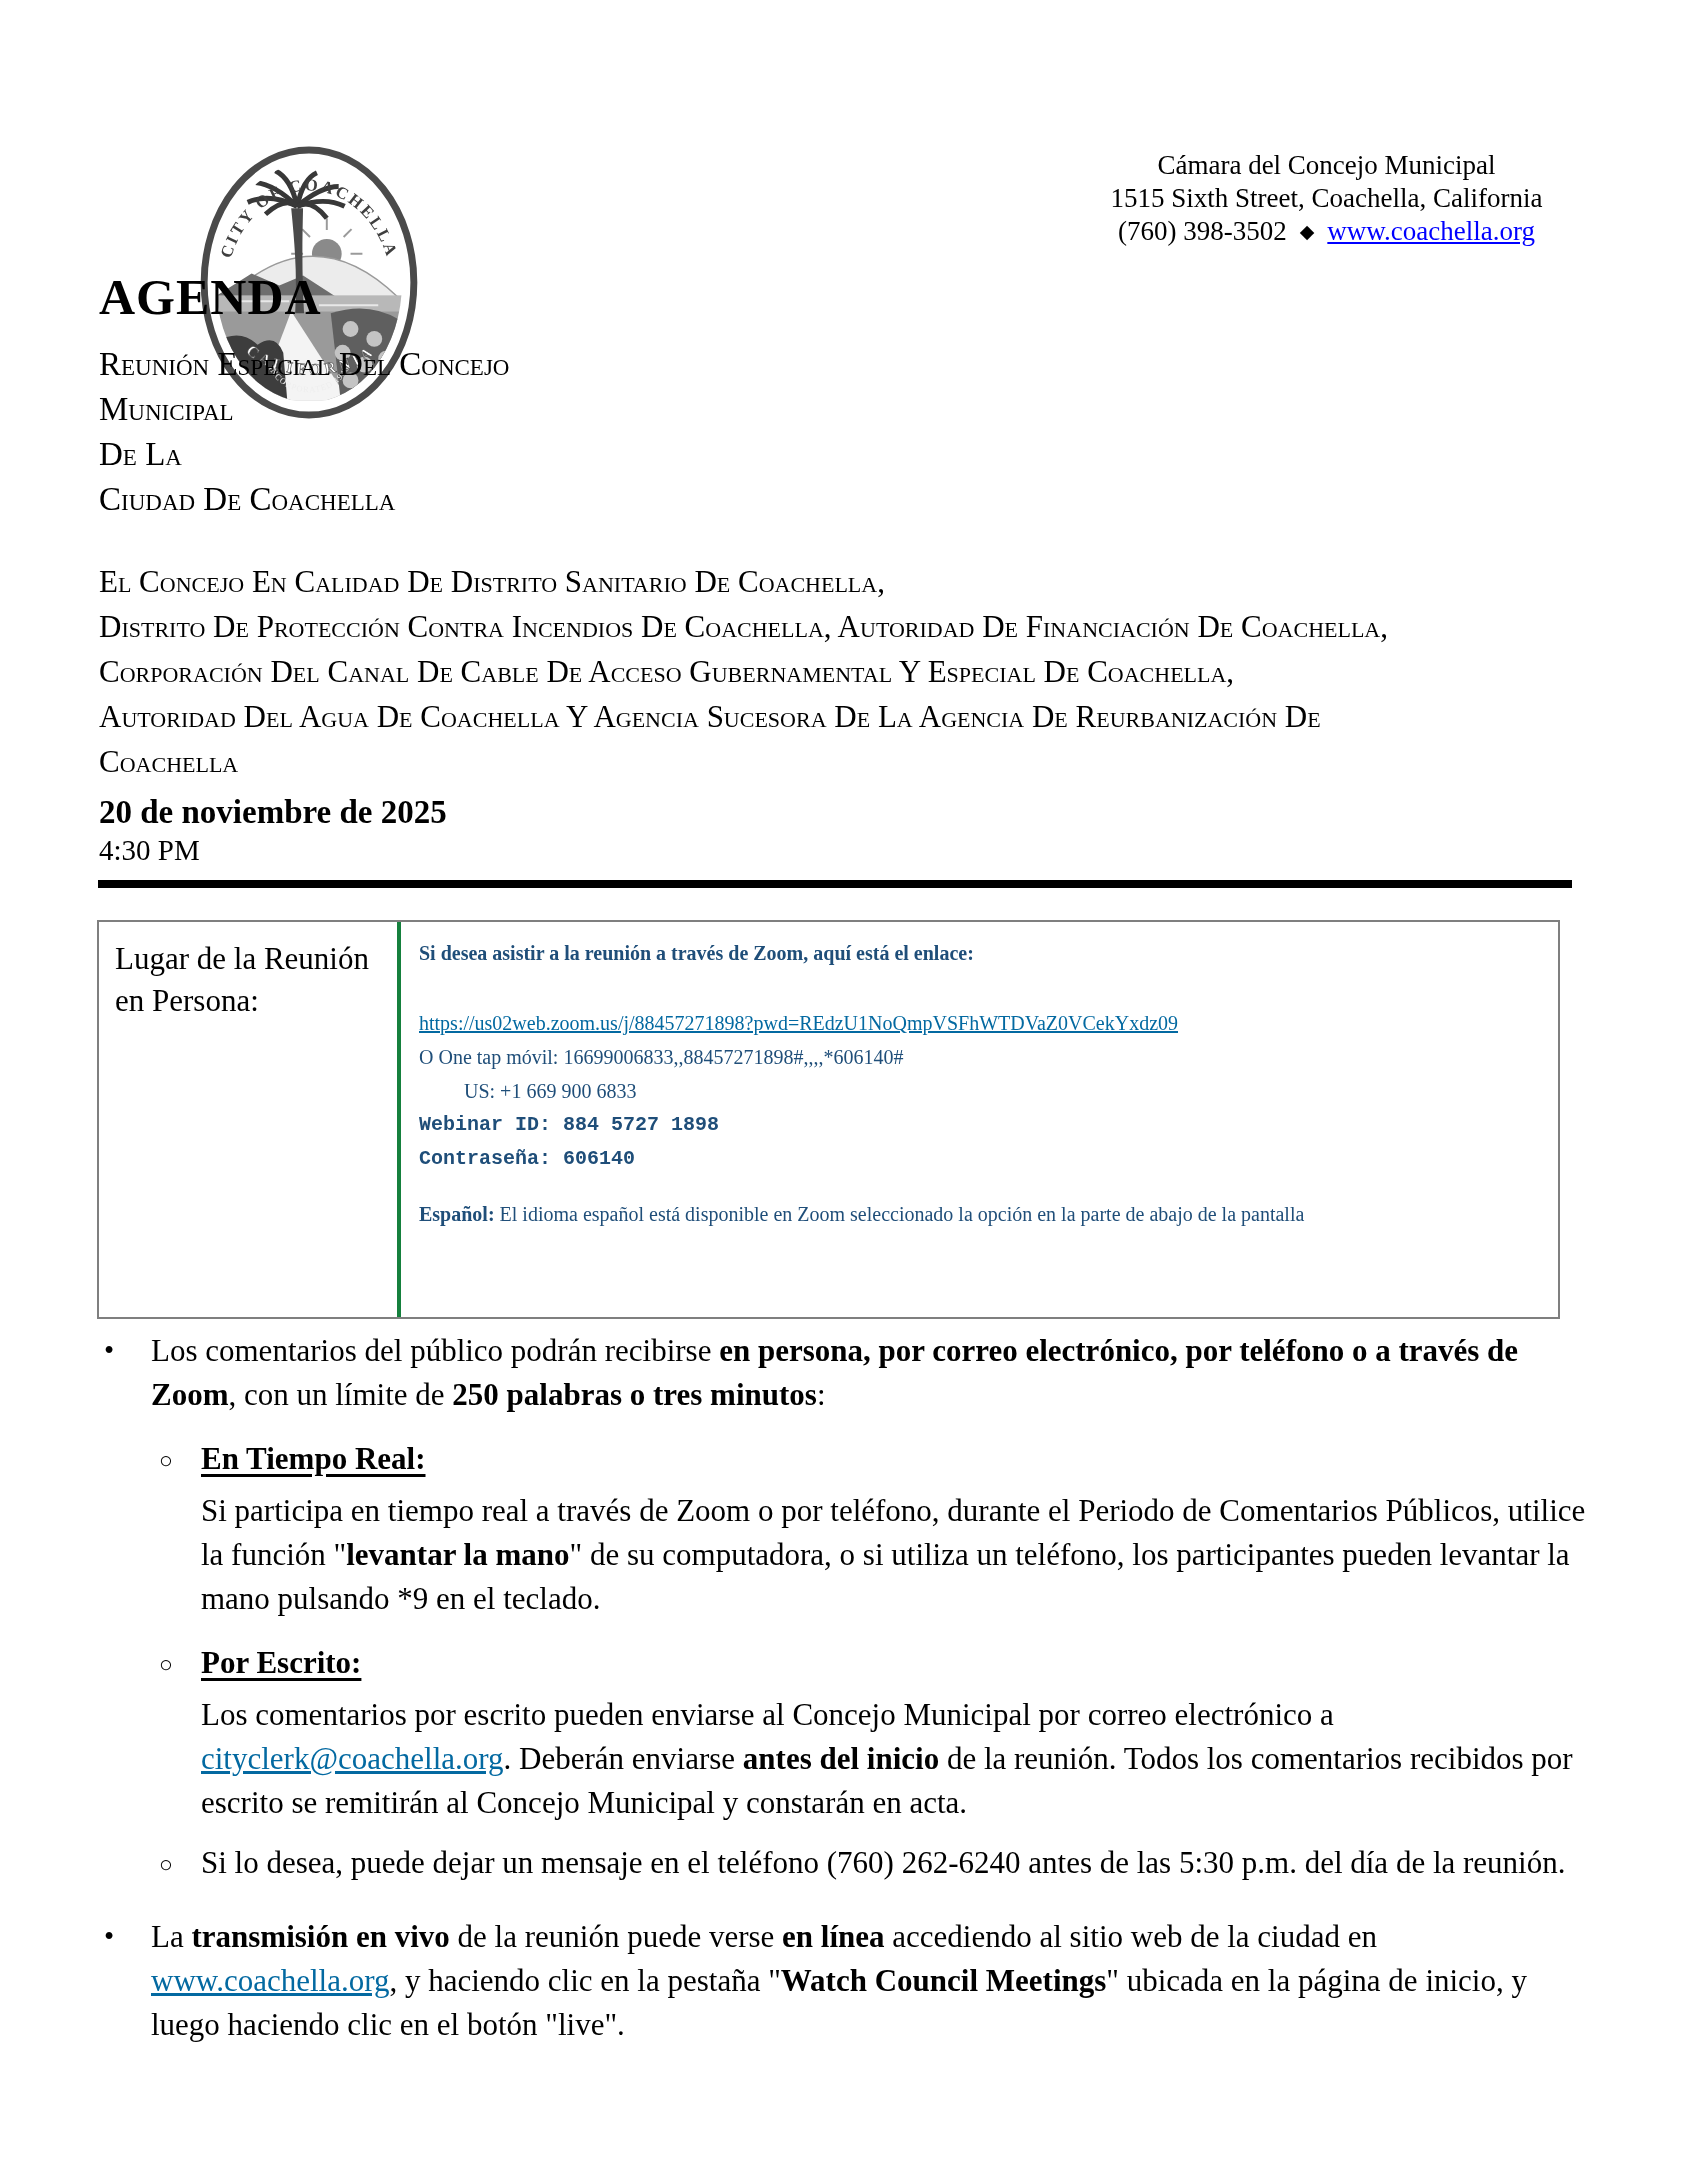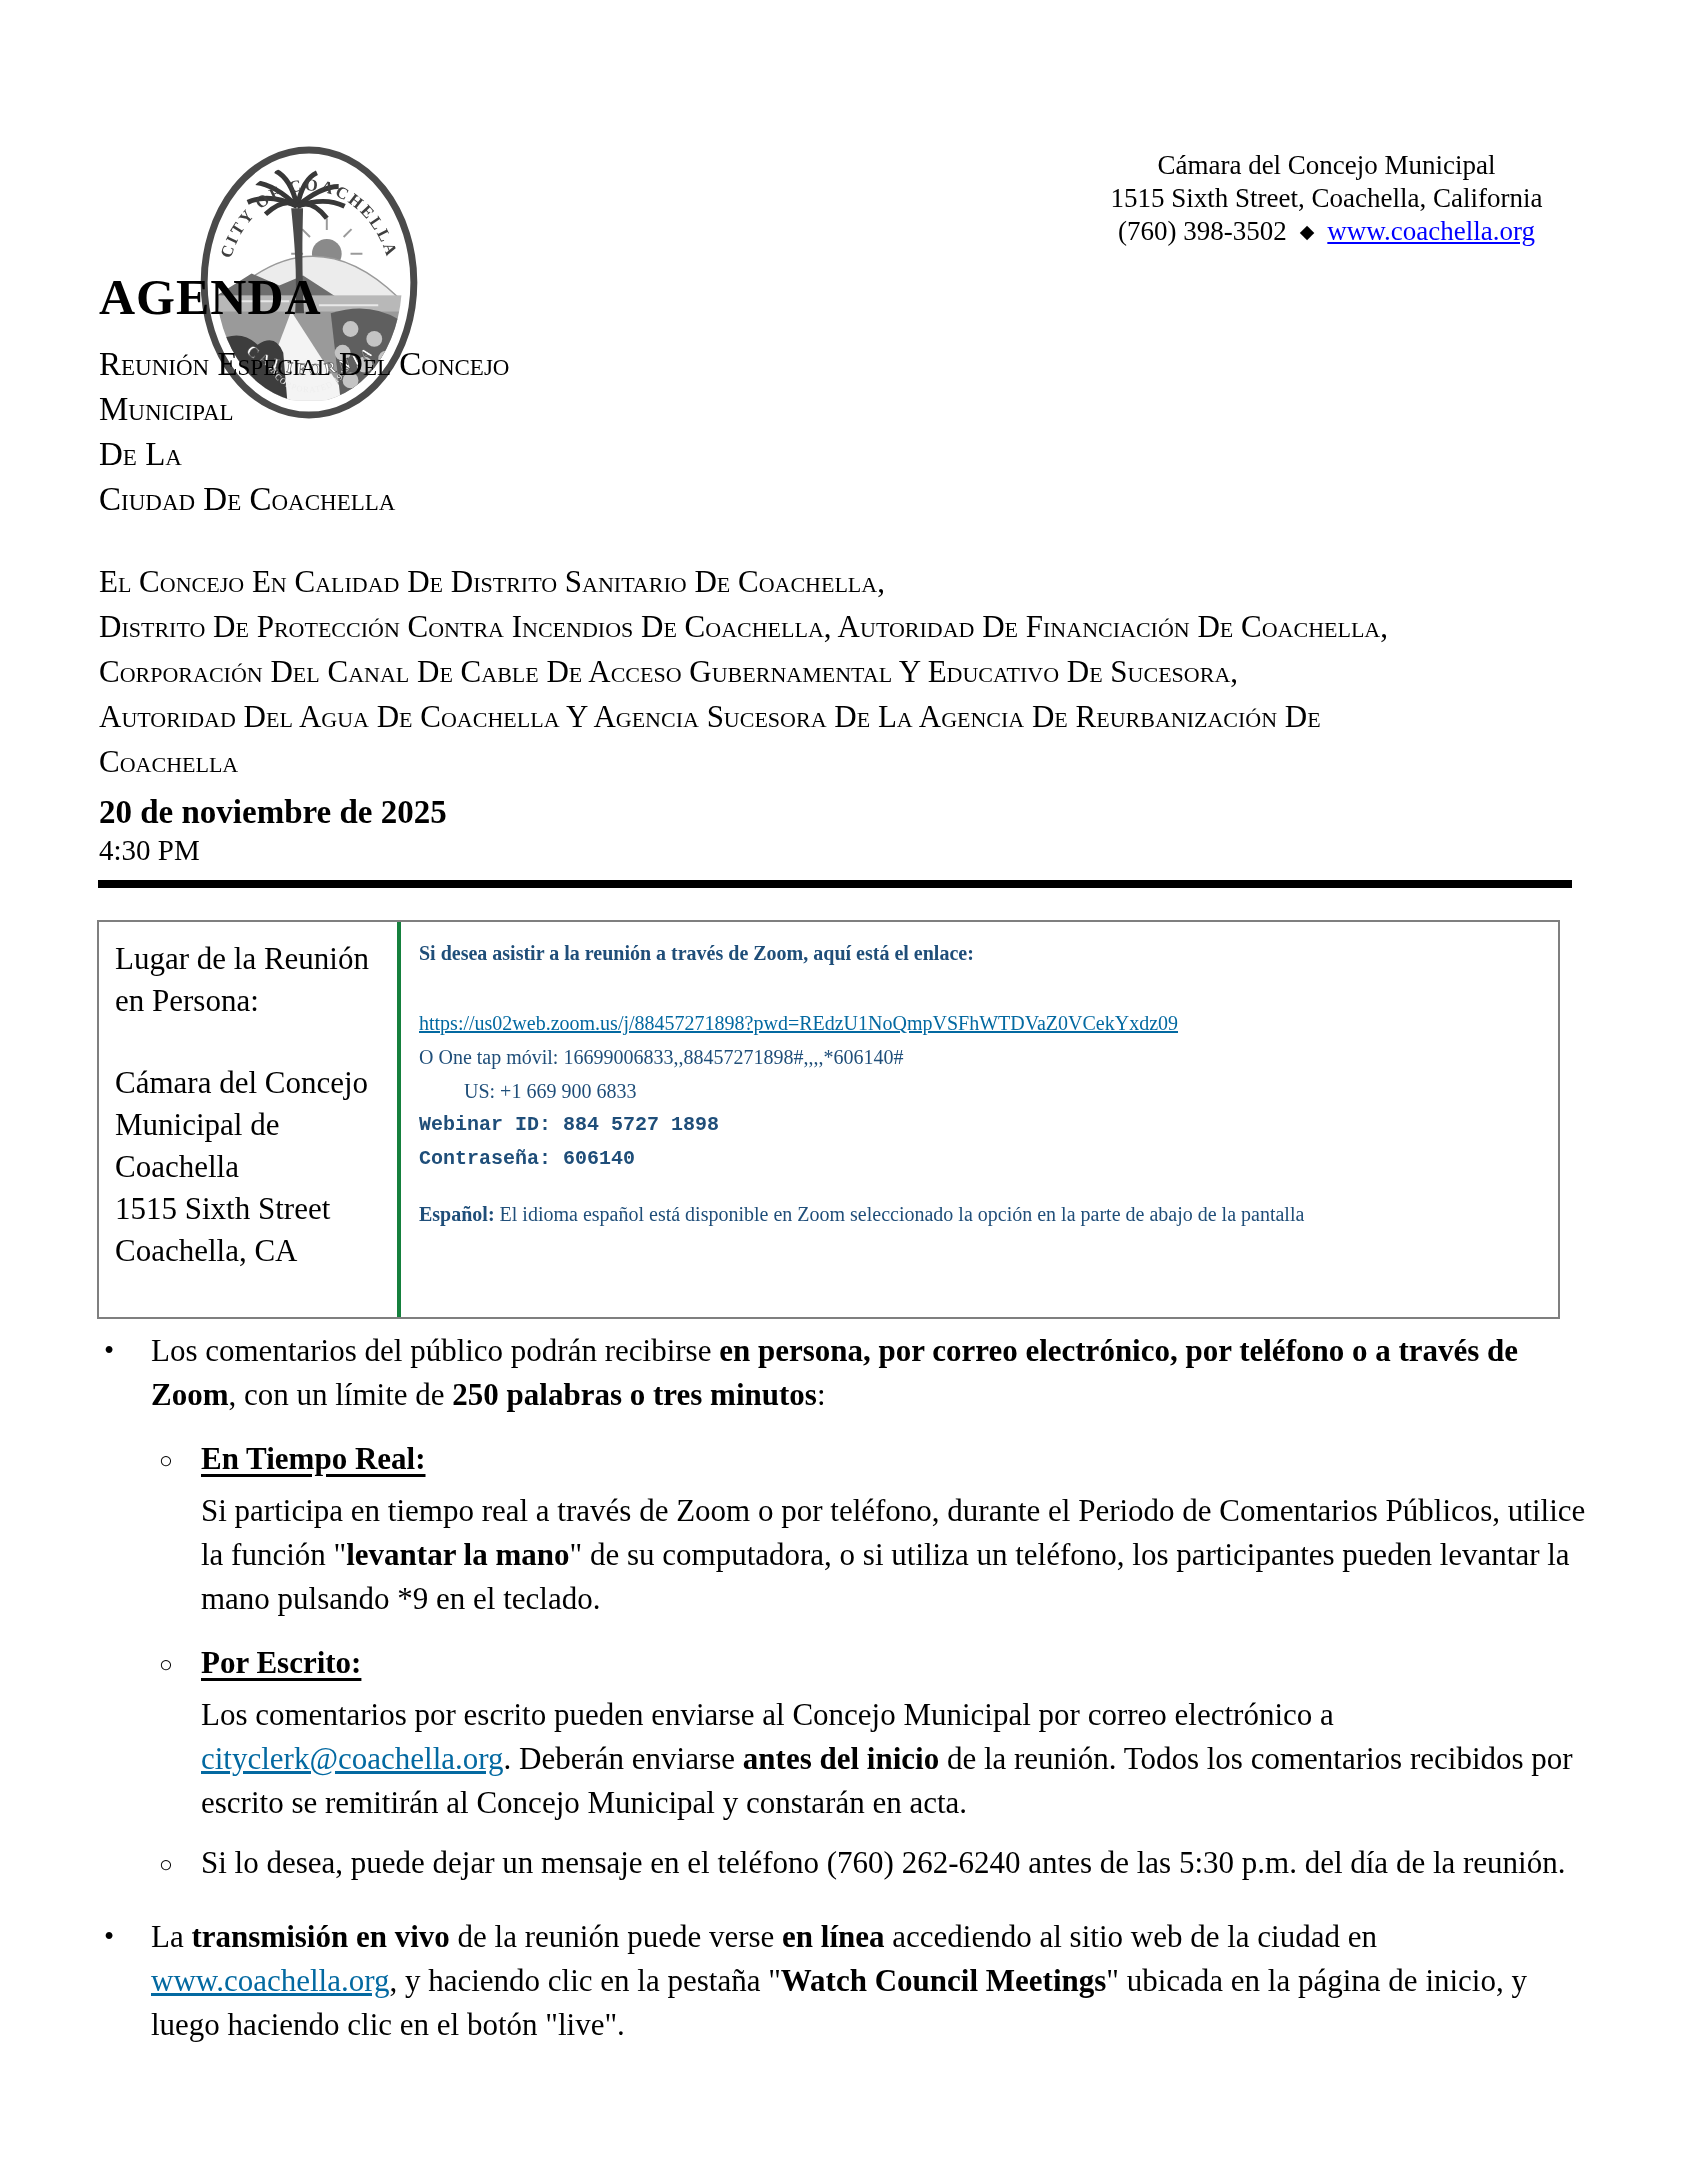--- a/index.html
+++ b/index.html
@@ -150,40 +150,35 @@
   <div class="centered subtitle">
     <div>Reunión Especial Del Concejo</div>
     <div>Municipal</div>
     <div>De La</div>
     <div>Ciudad De Coachella</div>
   </div>
 
   <div class="centered agencies">
     <div>El Concejo En Calidad De Distrito Sanitario De Coachella,</div>
     <div>Distrito De Protección Contra Incendios De Coachella, Autoridad De Financiación De Coachella,</div>
-    <div>Corporación Del Canal De Cable De Acceso Gubernamental Y Educativo De Sucesora,</div>
+    <div>Corporación Del Canal De Cable De Acceso Gubernamental Y Especial De Coachella,</div>
     <div>Autoridad Del Agua De Coachella Y Agencia Sucesora De La Agencia De Reurbanización De</div>
     <div>Coachella</div>
   </div>
 
   <div class="centered datetime">
     <div class="meet-date">20 de noviembre de 2025</div>
     <div class="meet-time">4:30 PM</div>
   </div>
 
   <div class="rule"></div>
 
   <div class="info-table">
     <div class="cell-loc">
       <div>Lugar de la Reunión en Persona:</div>
-      <div class="venue-block">
-        <div>Cámara del Concejo Municipal de Coachella</div>
-        <div>1515 Sixth Street</div>
-        <div>Coachella, CA</div>
-      </div>
     </div>
     <div class="cell-zoom">
       <div class="z-head">Si desea asistir a la reunión a través de Zoom, aquí está el enlace:</div>
       <div>
         <a class="lnk">https://us02web.zoom.us/j/88457271898?pwd=REdzU1NoQmpVSFhWTDVaZ0VCekYxdz09</a>
       </div>
       <div>O One tap móvil: 16699006833,,88457271898#,,,,*606140#</div>
       <div class="z-indent">US: +1 669 900 6833</div>
       <div class="z-bold">Webinar ID: 884 5727 1898</div>
       <div class="z-bold">Contraseña: 606140</div>

